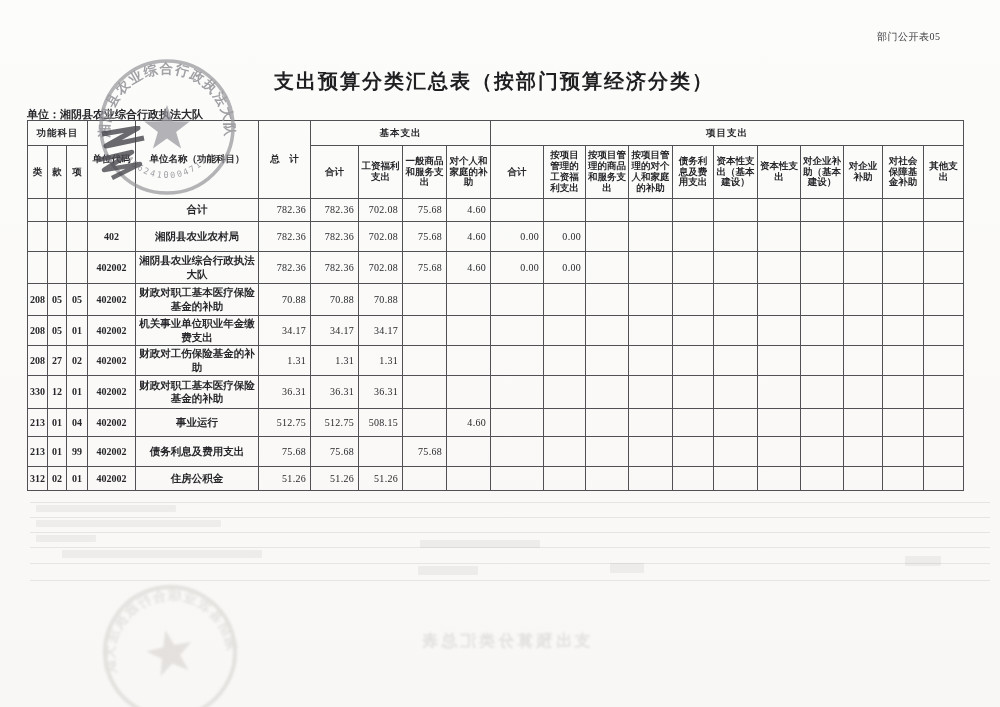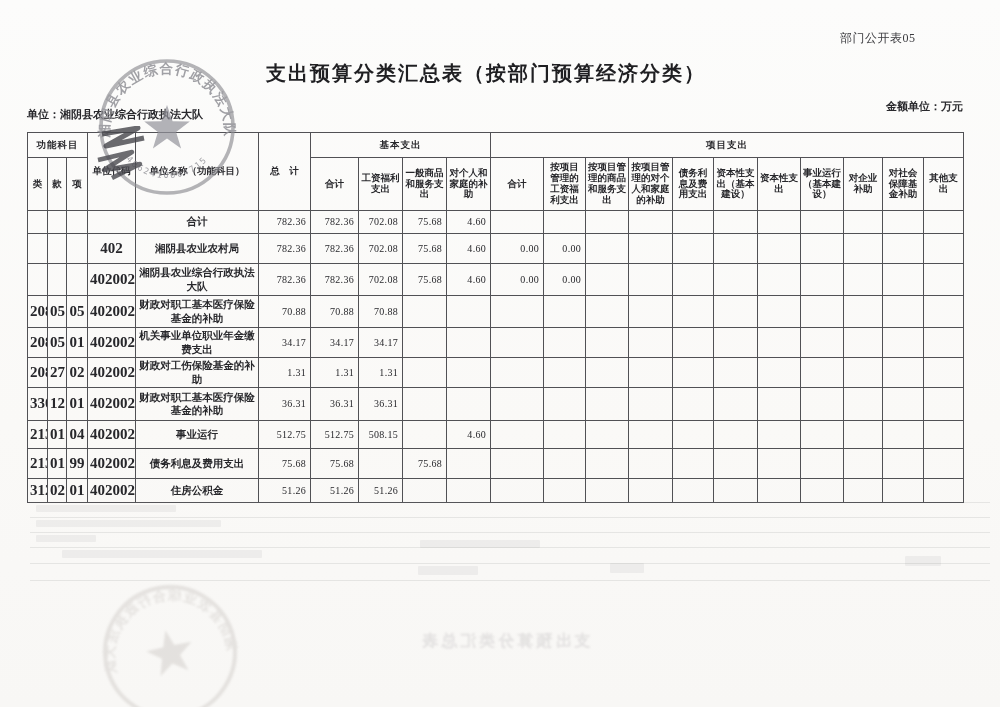--- a/index.html
+++ b/index.html
@@ -2,46 +2,46 @@
 <html><head>
 <meta charset="utf-8">
 <style>
   html,body{margin:0;padding:0;background:#ffffff;}
   .page{
     position:relative;width:1000px;height:707px;overflow:hidden;
     background:linear-gradient(180deg,#fcfcfb 0%,#faf9f7 60%,#f8f7f5 100%);
     font-family:"Liberation Serif","DejaVu Serif",serif;
     color:#2c2c30;
   }
-  .doc-ref{position:absolute;top:30px;left:840px;font-size:12px;color:#3a3a3e;letter-spacing:.5px;}
+  .doc-ref{position:absolute;top:30px;left:877px;font-size:10px;color:#3a3a3e;letter-spacing:.5px;}
   .title{
-    position:absolute;top:60px;left:0;width:972px;margin:0;text-align:center;
+    position:absolute;top:60px;left:0;width:972px;margin:8px;text-align:center;
     font-size:20px;font-weight:bold;letter-spacing:2px;color:#1f1f22;
   }
   .unit-line{position:absolute;top:107px;left:27px;font-size:11px;font-weight:bold;color:#29292d;}
   .amount-unit{position:absolute;top:99px;left:0;width:963px;text-align:right;font-size:11px;font-weight:bold;color:#29292d;}
 
   table.budget{
-    position:absolute;top:132px;left:27px;width:936px;
+    position:absolute;top:120px;left:27px;width:936px;
     border-collapse:collapse;table-layout:fixed;
     border:1.5px solid #434347;
   }
   table.budget th,table.budget td{
     border:1px solid #515155;
     padding:0 2px;overflow:hidden;
     font-size:10px;line-height:1.15;
     color:#27272b;
   }
   table.budget th{font-weight:bold;text-align:center;vertical-align:middle;font-size:9.5px;}
   th.grp{font-size:10.5px;letter-spacing:1px;}
   th.span2{font-size:10.5px;font-family:Liberation Serif, serif;}
   thead tr.r1{height:25px;}
   thead tr.r2{height:53px;}
   tbody td{vertical-align:middle;}
-  tbody td.code{text-align:center;font-weight:bold;font-size:15px;}
+  tbody td.code{text-align:center;font-weight:bold;font-size:10px;}
   tbody td.name{text-align:center;font-weight:bold;font-size:10.5px;line-height:1.25;}
   tbody td.num{text-align:right;padding-right:4px;font-size:10px;letter-spacing:.3px;}
   tbody tr:nth-child(1){height:23px;}
   tbody tr:nth-child(2){height:30px;}
   tbody tr:nth-child(3){height:32px;}
   tbody tr:nth-child(4){height:32px;}
   tbody tr:nth-child(5){height:30px;}
   tbody tr:nth-child(6){height:30px;}
   tbody tr:nth-child(7){height:33px;}
   tbody tr:nth-child(8){height:28px;}
@@ -62,21 +62,20 @@
   .ghost-stamp{position:absolute;left:98px;top:580px;width:144px;height:144px;opacity:.14;transform:scaleX(-1) rotate(12deg);filter:blur(1px);pointer-events:none;}
 </style>
 </head>
 <body>
 
 <div class="page">
 
   <div class="doc-ref">部门公开表05</div>
   <h1 class="title">支出预算分类汇总表（按部门预算经济分类）</h1>
   <div class="unit-line">单位：湘阴县农业综合行政执法大队</div>
-  <div class="amount-unit">金额单位：万元</div>
 
   <table class="budget">
     <colgroup>
       <col style="width:20px">
         <col style="width:19px">
         <col style="width:21px">
       <col style="width:48px">
         <col style="width:123px">
         <col style="width:52px">
       <col style="width:48px">
@@ -112,21 +111,21 @@
         <th>工资福利支出</th>
         <th>一般商品和服务支出</th>
         <th>对个人和家庭的补助</th>
         <th>合计</th>
         <th>按项目管理的工资福利支出</th>
         <th>按项目管理的商品和服务支出</th>
         <th>按项目管理的对个人和家庭的补助</th>
         <th>债务利息及费用支出</th>
         <th>资本性支出（基本建设）</th>
         <th>资本性支出</th>
-        <th>事业运行（基本建设）</th>
+        <th>对企业补助（基本建设）</th>
         <th>对企业补助</th>
         <th>对社会保障基金补助</th>
         <th>其他支出</th>
       </tr>
     </thead>
     <tbody id="table-body">
         <tr>
           <td class="code"></td>
           <td class="code"></td>
           <td class="code"></td>

